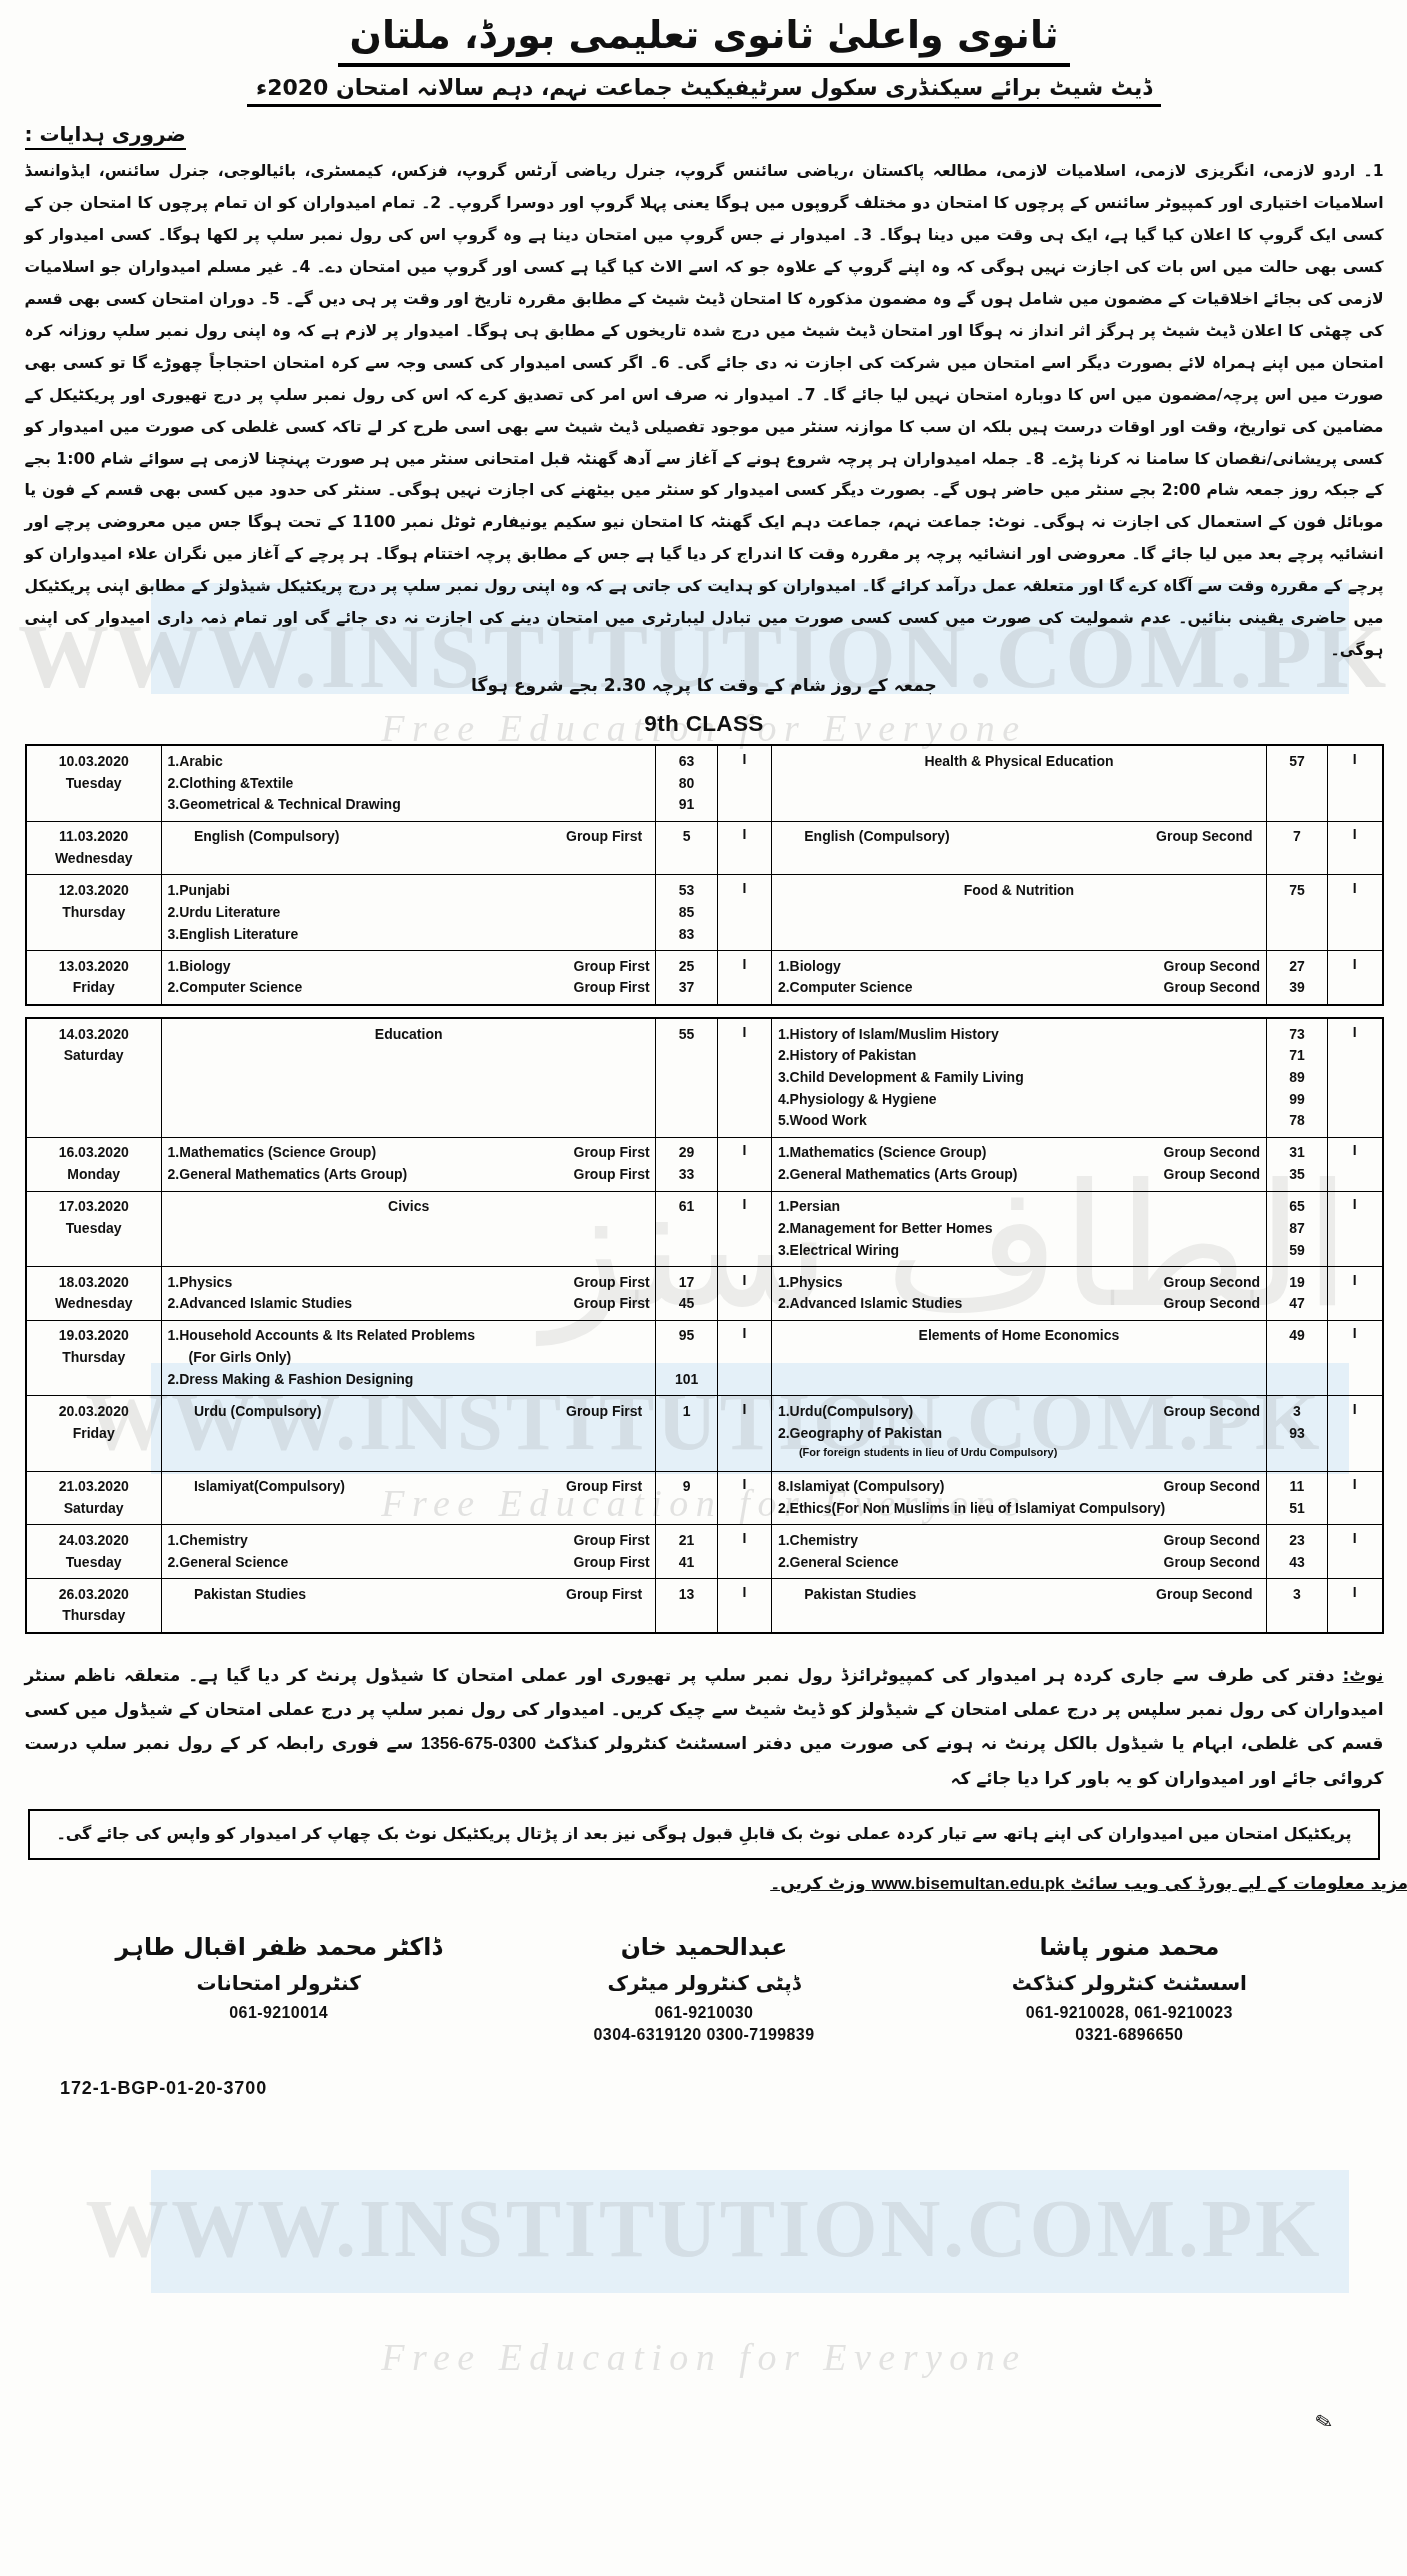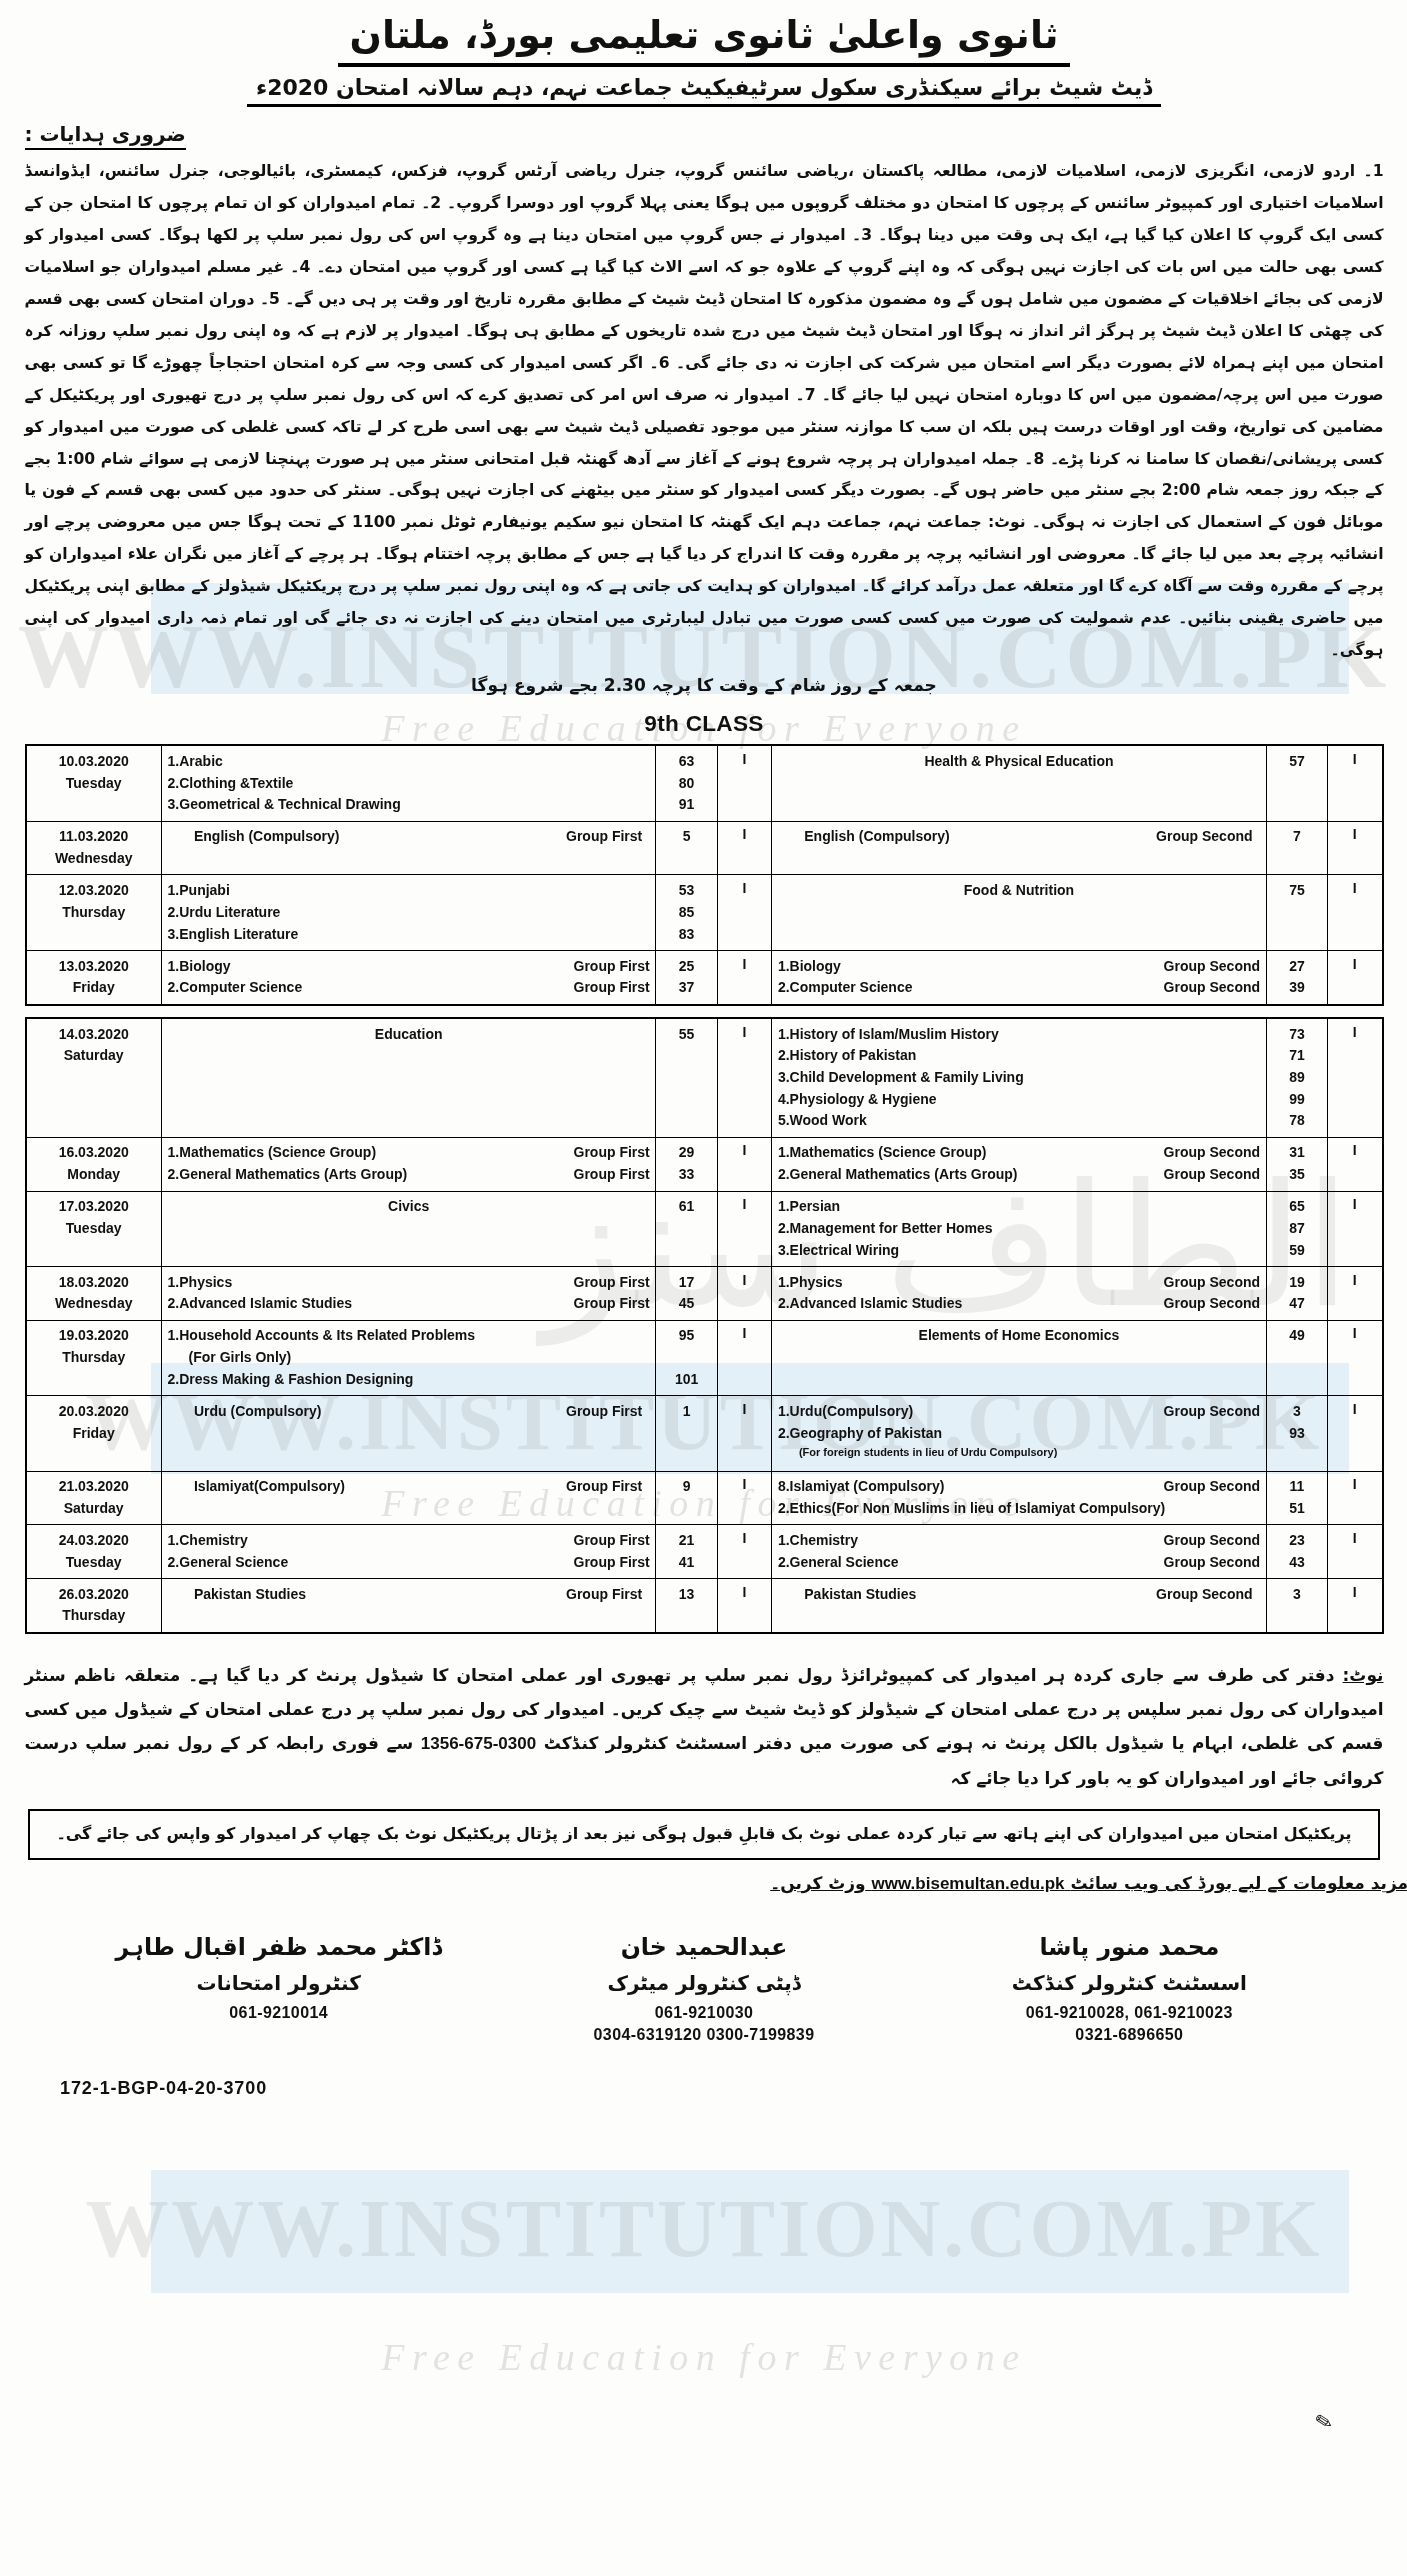--- a/index.html
+++ b/index.html
@@ -590,17 +590,17 @@
       <div class="ph2">0304-6319120 0300-7199839</div>
     </div>
     <div class="sig">
       <div class="nm">ڈاکٹر محمد ظفر اقبال طاہر</div>
       <div class="ttl">کنٹرولر امتحانات</div>
       <div class="ph">061-9210014</div>
       <div class="ph2"></div>
     </div>
   </div>
 
-  <div class="printcode">172-1-BGP-04-20-3700</div>
+  <div class="printcode">172-1-BGP-01-20-3700</div>
   <div class="seal">✎</div>
 
 </div>
 
 
 </body></html>

